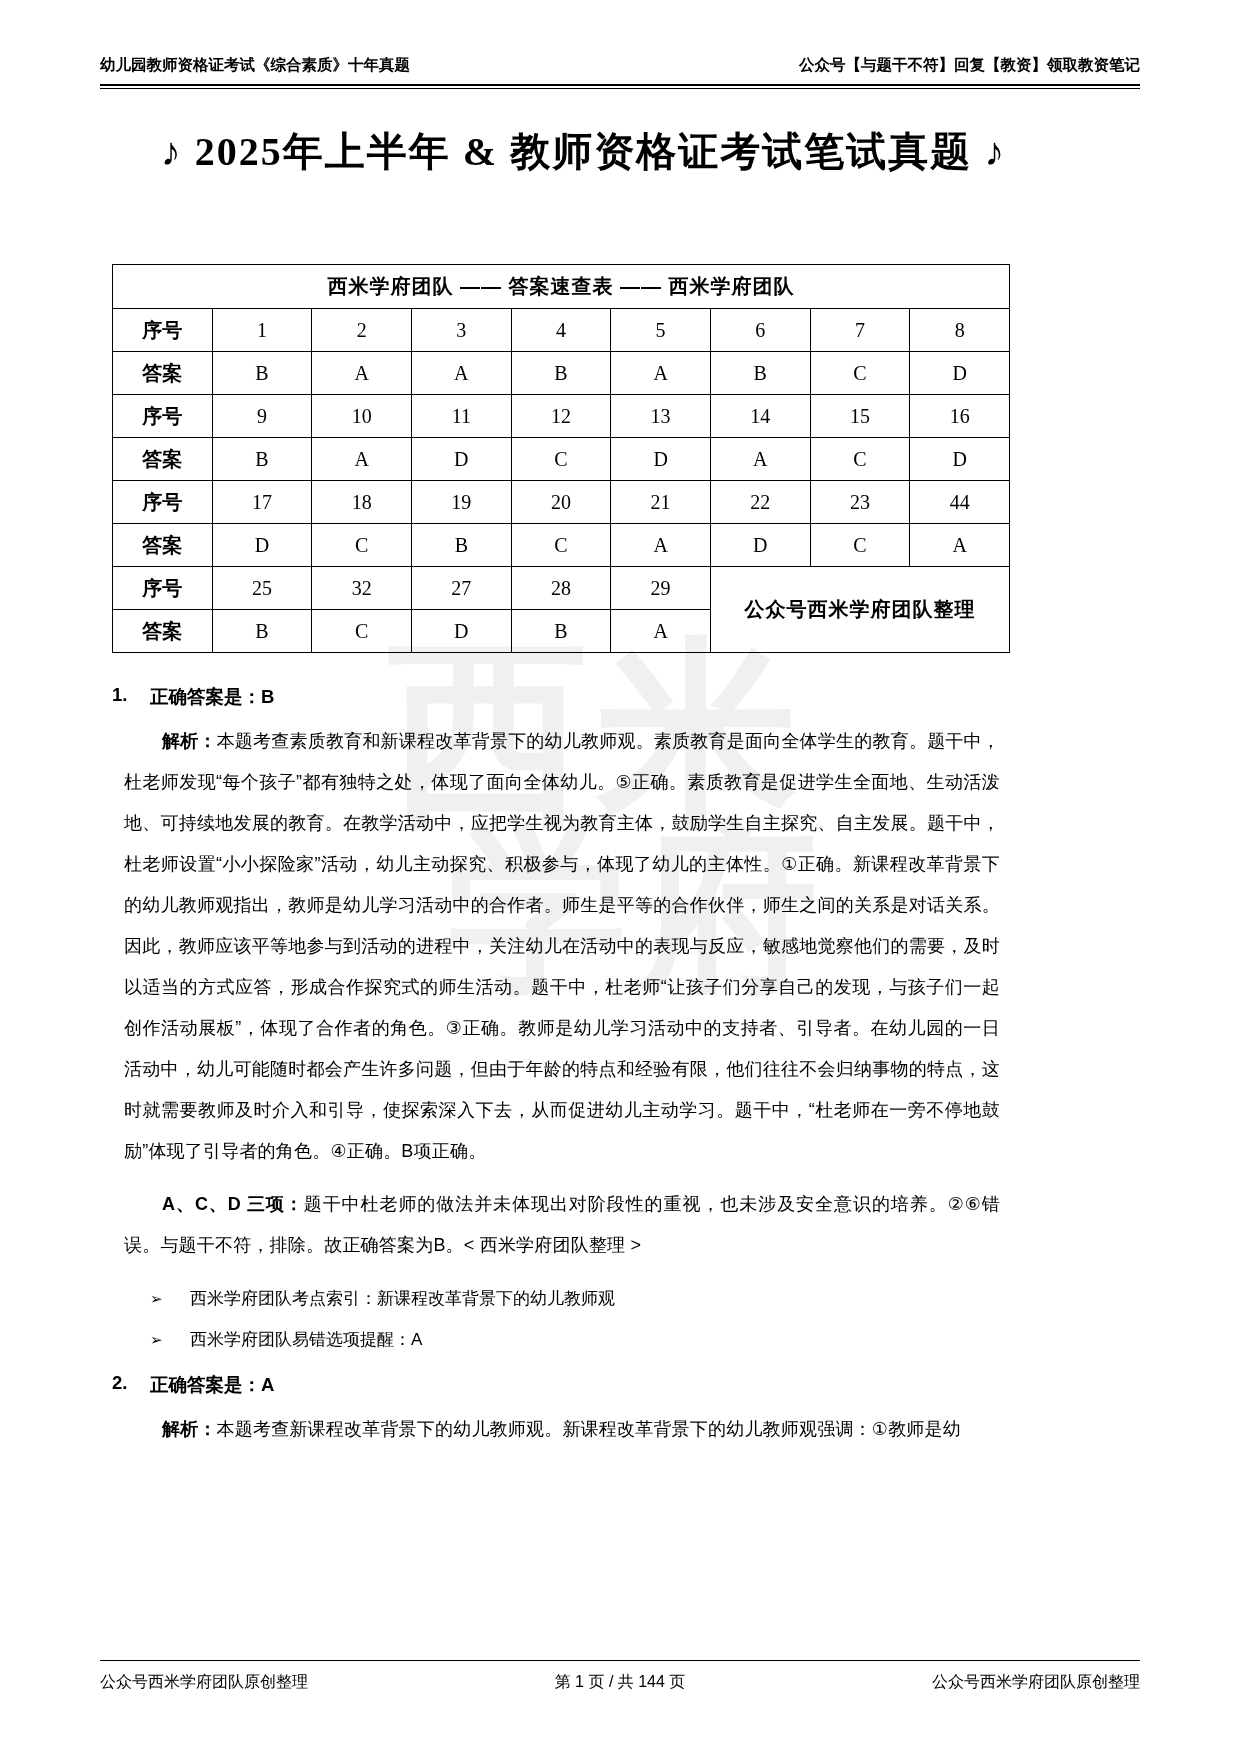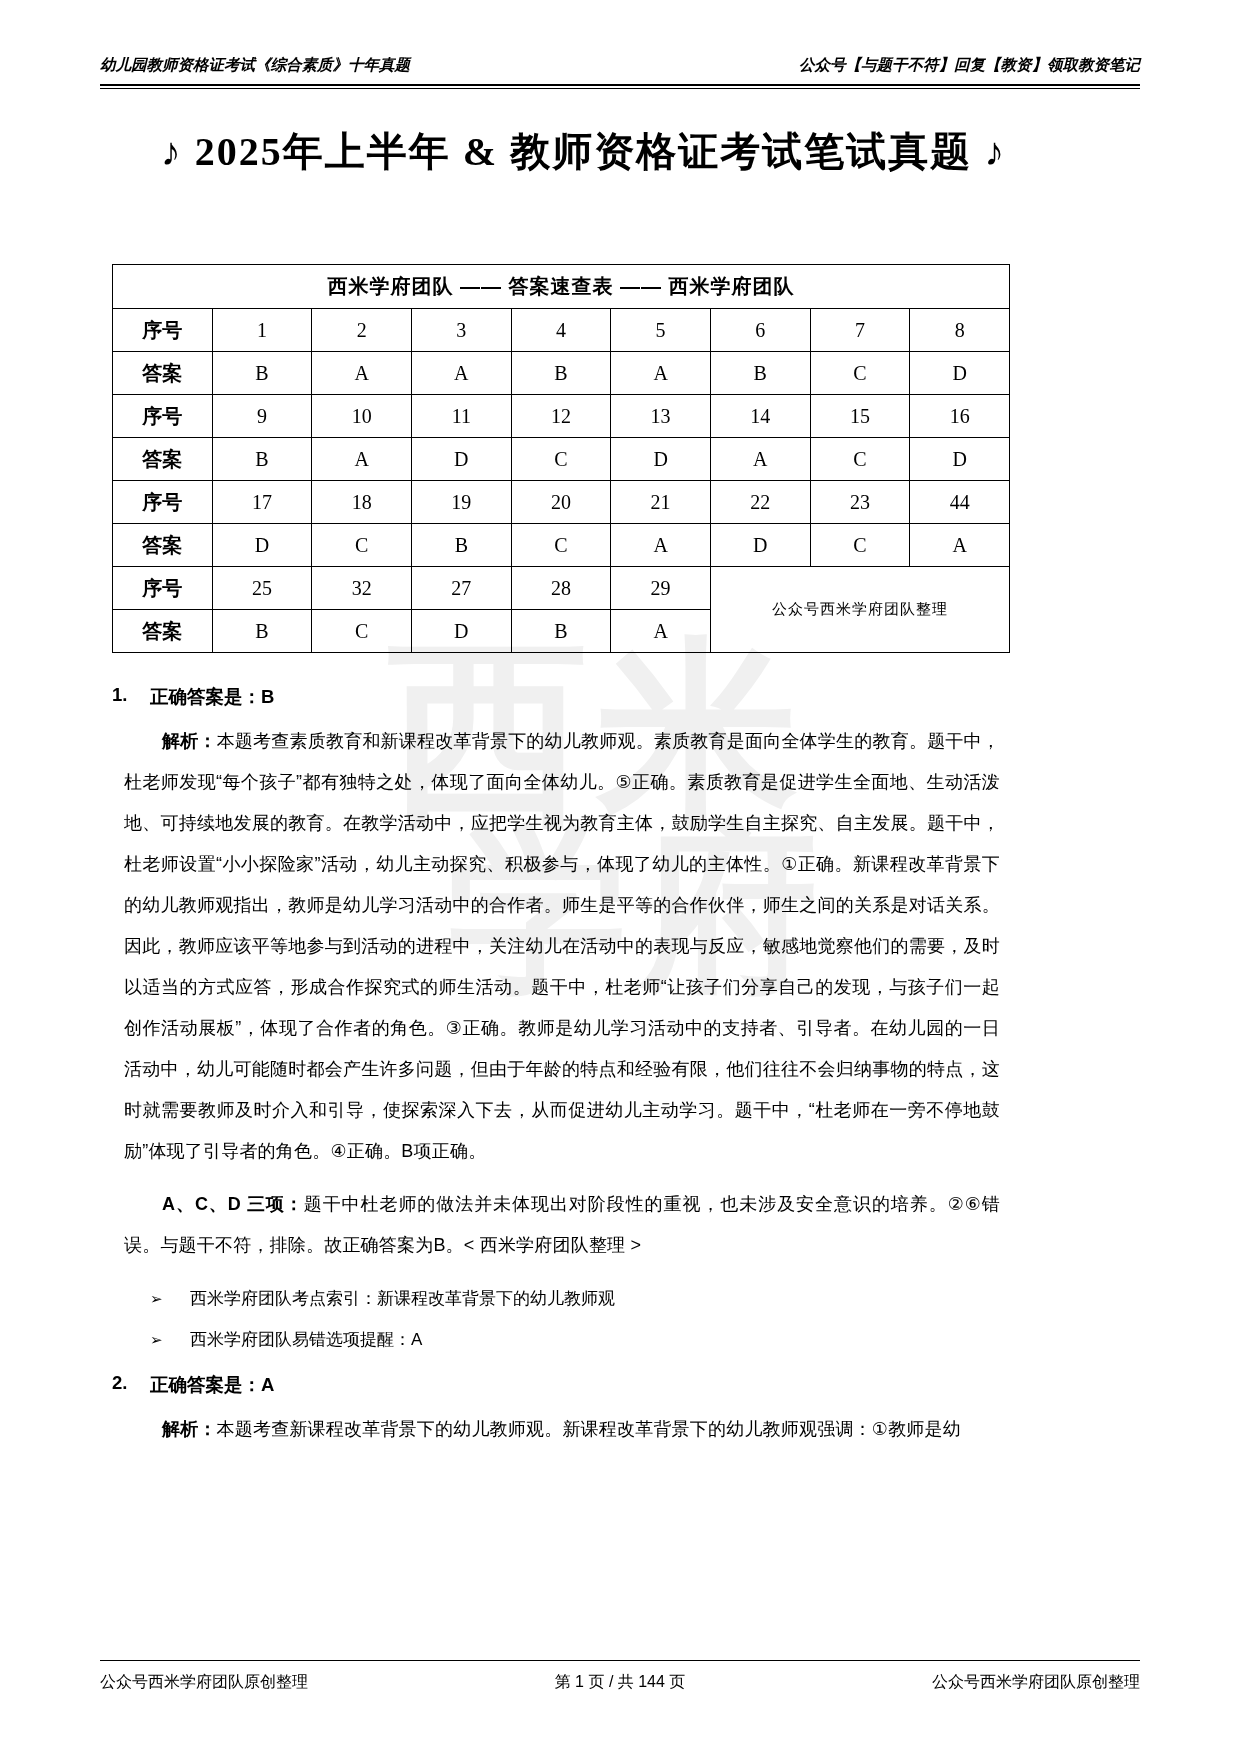--- a/index.html
+++ b/index.html
@@ -45,21 +45,20 @@
     position: absolute;
     left: 100px; top: 55px;
     width: 1040px;
     display: flex;
     justify-content: space-between;
     align-items: flex-start;
     font-size: 15.5px;
     font-family: "Liberation Sans", "DejaVu Sans", sans-serif;
     font-weight: bold;
     z-index: 2;
-    font-style: italic;
   }
   .runhead-rule {
     position: absolute;
     left: 100px; top: 84px;
     width: 1040px;
     border-top: 2.5px solid #000;
     border-bottom: 1px solid #000;
     height: 5px;
     z-index: 2;
   }
@@ -116,22 +115,22 @@
   }
   table.answers td.caption {
     font-family: "Liberation Sans", "DejaVu Sans", sans-serif;
     font-size: 20px;
     font-weight: bold;
     height: 44px;
     letter-spacing: 1px;
   }
   table.answers td.merged-note {
     font-family: "Liberation Sans", "DejaVu Sans", sans-serif;
-    font-size: 15px;
-    font-weight: normal;
+    font-size: 20px;
+    font-weight: bold;
     letter-spacing: 1px;
   }
   table.answers td.num { font-size: 20px; }
   table.answers td.ans { font-size: 20px; }
 
   
   .body-area {
     position: absolute;
     left: 112px; top: 672px;
     width: 900px;

